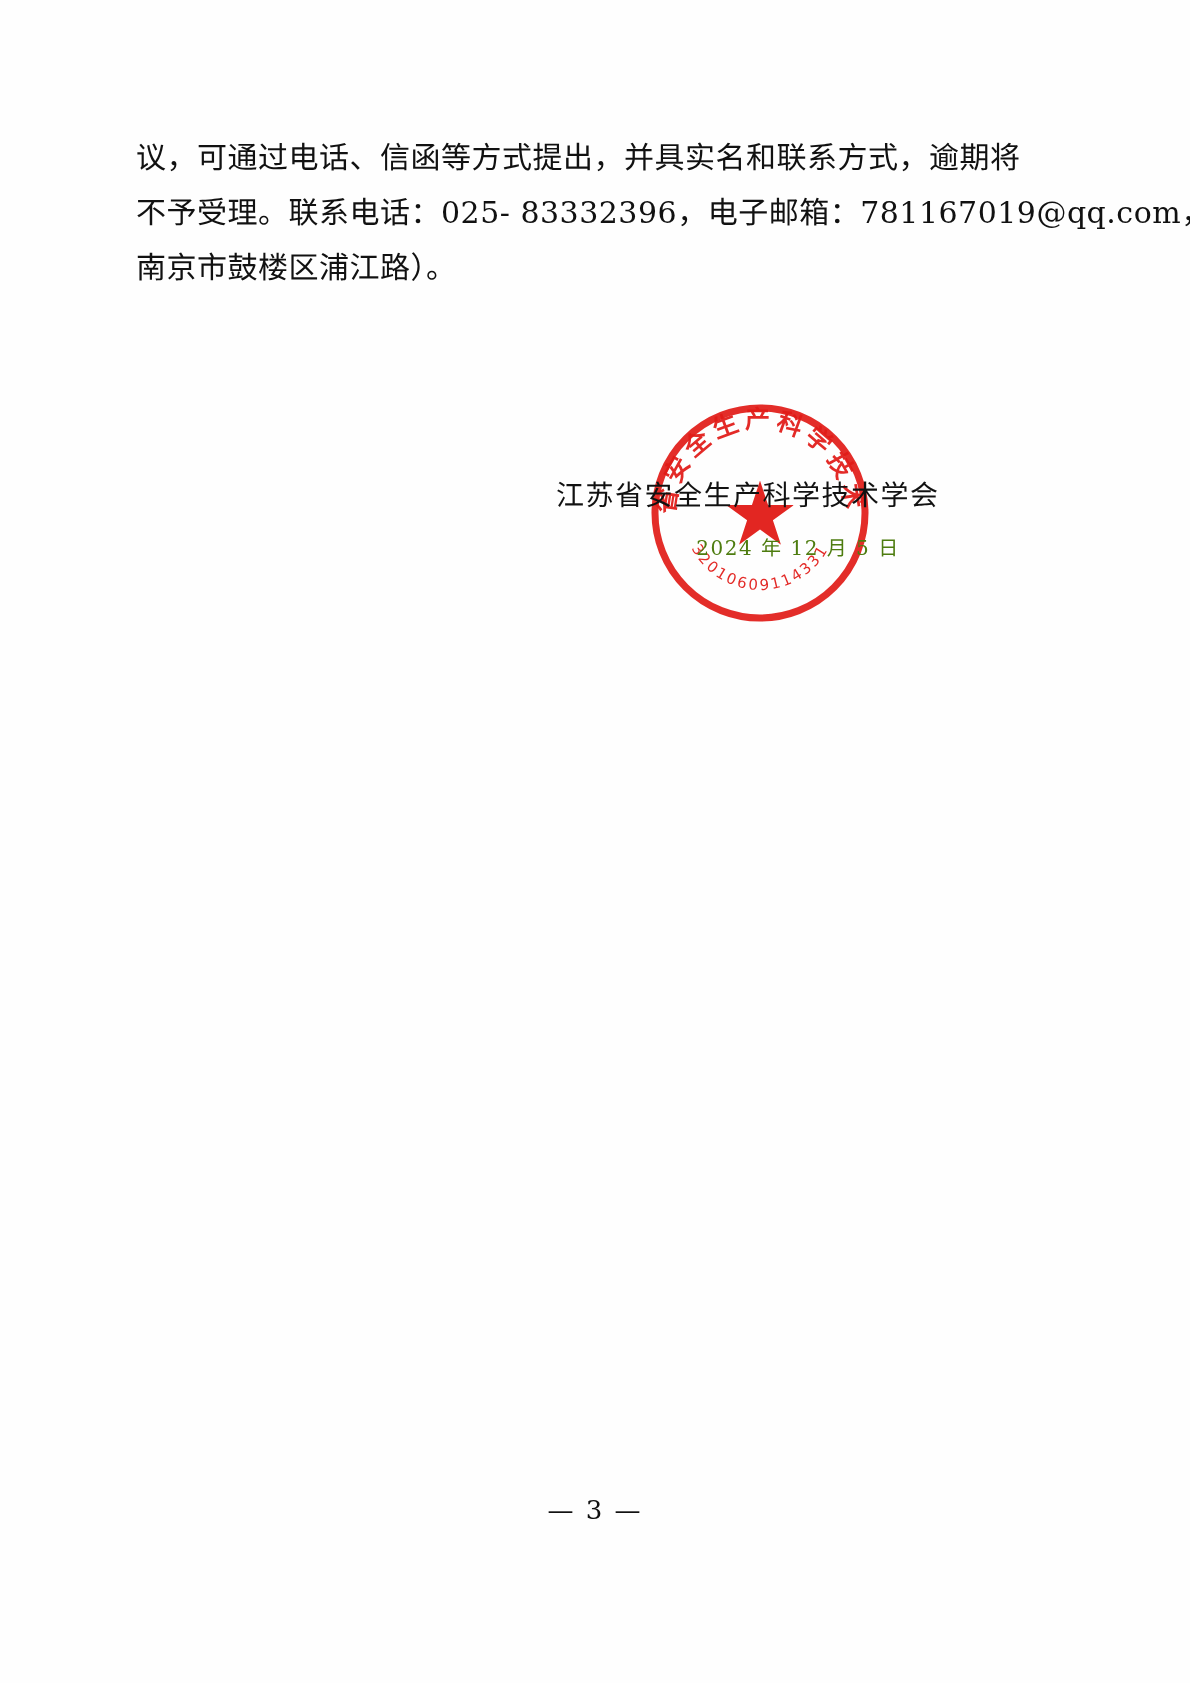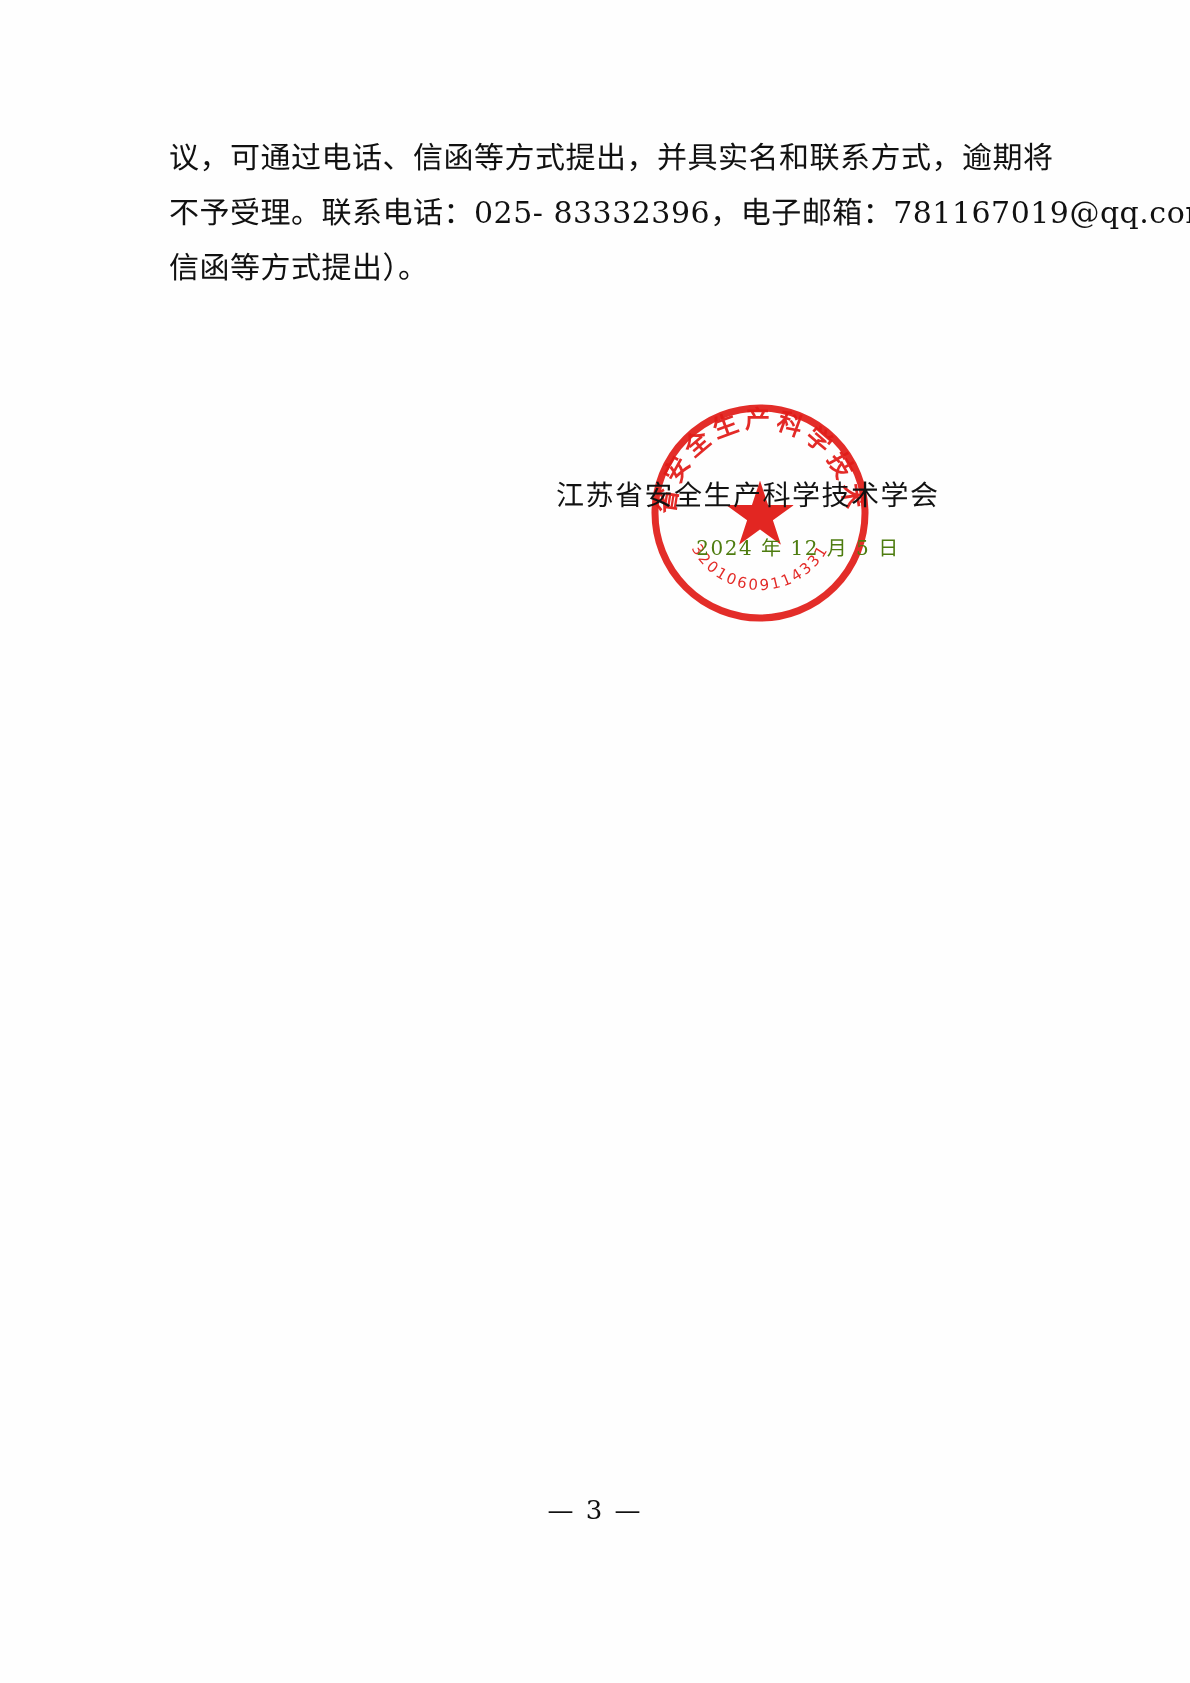--- a/index.html
+++ b/index.html
@@ -20,21 +20,20 @@
     position: absolute;
     inset: 0;
     background: #fefefe;
   }
 
   .body-text {
     position: absolute;
     left: 136px;
     top: 130px;
     width: 920px;
-    margin-left: 33px;
   }
 
   .para-line {
     font-size: 30px;
     line-height: 55px;
     letter-spacing: 0.5px;
     white-space: nowrap;
     color: #111111;
   }
 
@@ -86,21 +85,21 @@
   }
 </style>
 </head>
 <body>
 
 <div class="page">
 
   <div class="body-text">
     <div class="para-line">议，可通过电话、信函等方式提出，并具实名和联系方式，逾期将</div>
     <div class="para-line">不予受理。联系电话：025- 83332396，电子邮箱：781167019@qq.com，</div>
-    <div class="para-line">信函等方式提出）。</div>
+    <div class="para-line">南京市鼓楼区浦江路）。</div>
   </div>
 
   <div class="seal">
     <svg width="230" height="230" viewBox="0 0 230 230" aria-hidden="true">
       <defs>
         <path id="ringTop" d="M 30,115 A 85,85 0 0 1 200,115" fill="none"></path>
         <path id="ringBottom" d="M 38,115 A 77,77 0 0 0 192,115" fill="none"></path>
       </defs>
       <circle cx="115" cy="115" r="105" fill="none" stroke="#e11b17" stroke-width="7" opacity="0.92"></circle>
       <text font-family="'DejaVu Serif', serif" font-size="25" fill="#e11b17" font-weight="bold" letter-spacing="5" opacity="0.93">

